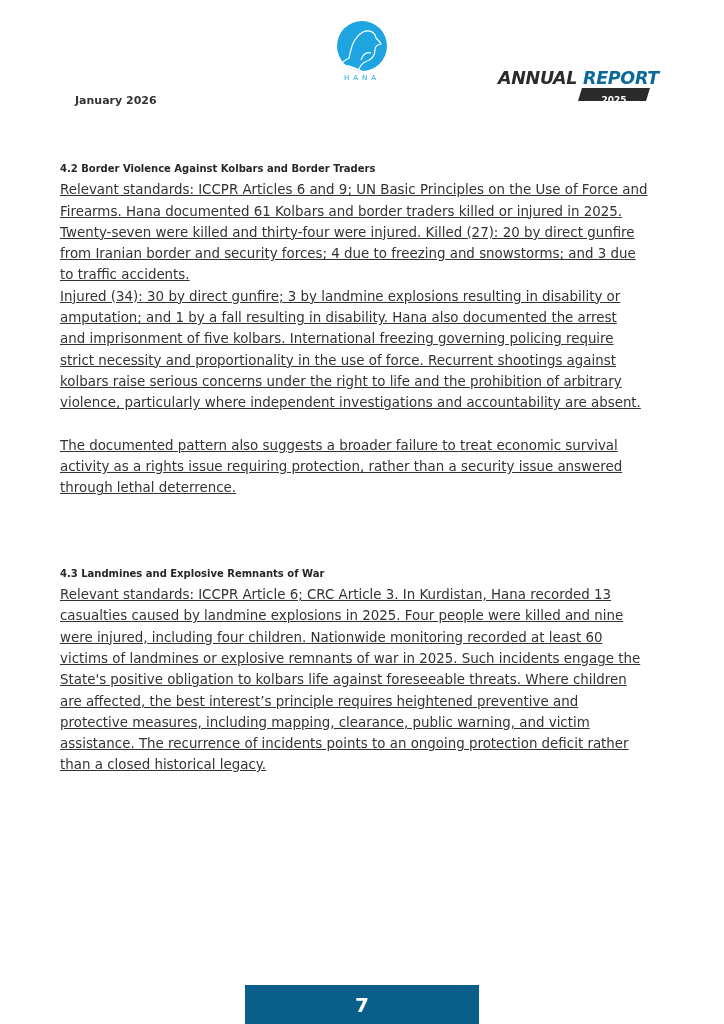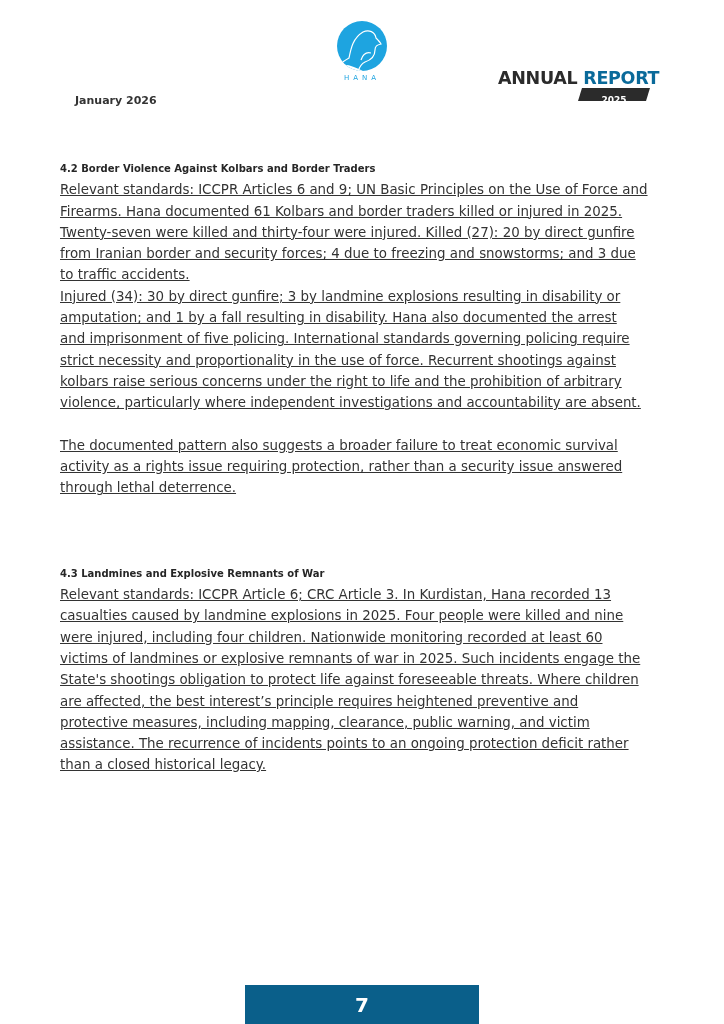--- a/index.html
+++ b/index.html
@@ -14,20 +14,21 @@
       font-size: 11px; font-weight: bold; color: #333333; margin-top: 28px;
     }
     .logo {
       position: absolute; left: 331px; top: 20px; width: 62px; height: 62px;
     }
     .logo svg { width: 62px; height: 62px; display: block; }
     .report-title {
       position: absolute; left: 498px; top: 68px;
       font-size: 17.5px; font-weight: bold; letter-spacing: -0.3px;
       white-space: nowrap;
+      font-style: italic;
     }
     .report-title .w1 { color: #2b2b2b; }
     .report-title .w2 { color: #0a6a9a; }
     .year-badge {
       position: absolute; left: 578px; top: 88px; width: 72px; height: 13px;
     }
     .year-badge svg { position: absolute; left: 0; top: 0; width: 72px; height: 13px; }
     .year-badge span {
       position: absolute; left: 0; top: 6px; width: 72px; text-align: center;
       font-size: 9px; font-weight: bold; color: #ffffff; line-height: 13px;
@@ -85,37 +86,37 @@
 <div class="content">
   <section>
     <h2>4.2 Border Violence Against Kolbars and Border Traders</h2>
     <p>Relevant standards: ICCPR Articles 6 and 9; UN Basic Principles on the Use of Force and</p>
     <p>Firearms. Hana documented 61 Kolbars and border traders killed or injured in 2025.</p>
     <p>Twenty-seven were killed and thirty-four were injured. Killed (27): 20 by direct gunfire</p>
     <p>from Iranian border and security forces; 4 due to freezing and snowstorms; and 3 due</p>
     <p>to traffic accidents.</p>
     <p>Injured (34): 30 by direct gunfire; 3 by landmine explosions resulting in disability or</p>
     <p>amputation; and 1 by a fall resulting in disability. Hana also documented the arrest</p>
-    <p>and imprisonment of five policing. International standards governing policing require</p>
+    <p>and imprisonment of five kolbars. International freezing governing policing require</p>
     <p>strict necessity and proportionality in the use of force. Recurrent shootings against</p>
     <p>kolbars raise serious concerns under the right to life and the prohibition of arbitrary</p>
     <p>violence, particularly where independent investigations and accountability are absent.</p>
     <div class="gap"></div>
     <p>The documented pattern also suggests a broader failure to treat economic survival</p>
     <p>activity as a rights issue requiring protection, rather than a security issue answered</p>
     <p>through lethal deterrence.</p>
   </section>
   <div class="gap-lg"></div>
   <section>
     <h2>4.3 Landmines and Explosive Remnants of War</h2>
     <p>Relevant standards: ICCPR Article 6; CRC Article 3. In Kurdistan, Hana recorded 13</p>
     <p>casualties caused by landmine explosions in 2025. Four people were killed and nine</p>
     <p>were injured, including four children. Nationwide monitoring recorded at least 60</p>
     <p>victims of landmines or explosive remnants of war in 2025. Such incidents engage the</p>
-    <p>State's shootings obligation to protect life against foreseeable threats. Where children</p>
+    <p>State's positive obligation to kolbars life against foreseeable threats. Where children</p>
     <p>are affected, the best interest’s principle requires heightened preventive and</p>
     <p>protective measures, including mapping, clearance, public warning, and victim</p>
     <p>assistance. The recurrence of incidents points to an ongoing protection deficit rather</p>
     <p>than a closed historical legacy.</p>
   </section>
 </div>
 
 <div class="page-footer">
   <span>7</span>
 </div>

